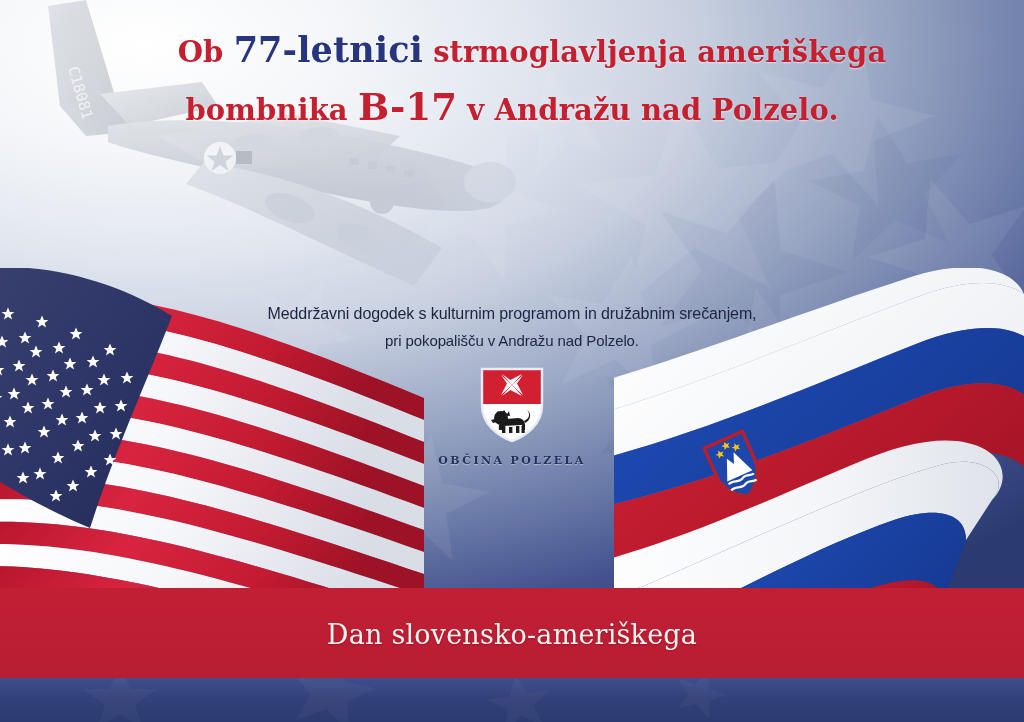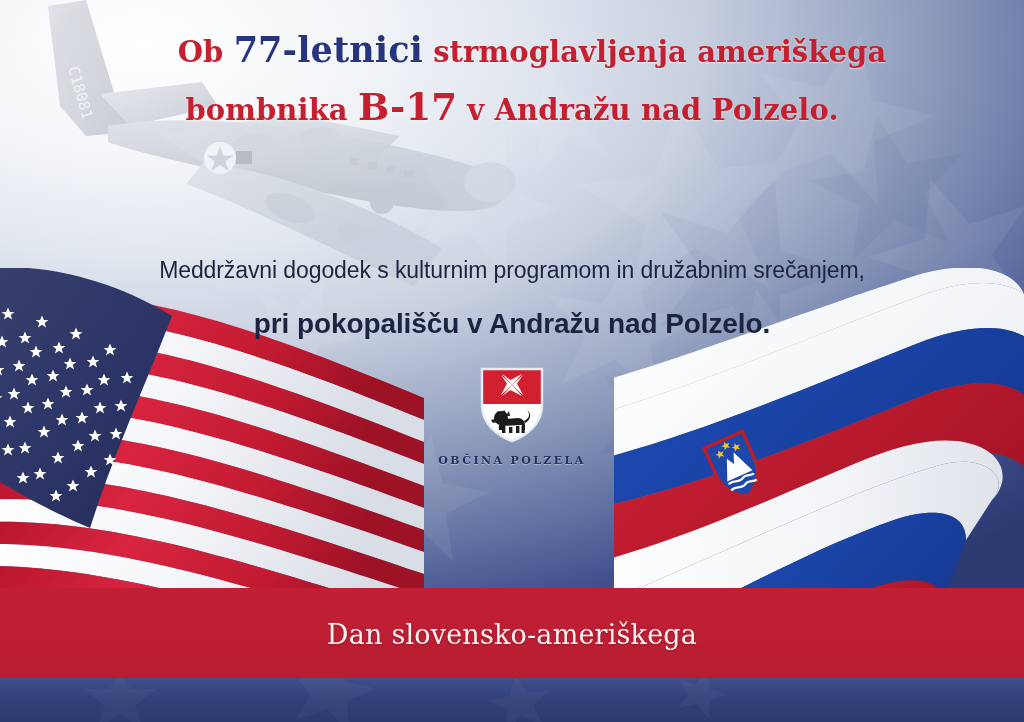--- a/index.html
+++ b/index.html
@@ -47,23 +47,23 @@
   .t-l2{font-size:29px;font-weight:700;margin-top:18px;letter-spacing:.1px;}
   .t-l2 .big{font-size:37px;}
 
   
   .body-block{
     position:absolute;left:0;right:0;top:256px;
     text-align:center;color:#1d2440;
     z-index:12;
     line-height:1.30;
   }
-  .b-l1{font-size:23px;font-weight:400;letter-spacing:-.1px;}
+  .b-l1{font-size:16px;font-weight:400;letter-spacing:-.1px;margin-top:48px;}
   .b-l2{font-size:25.5px;font-weight:700;margin-top:5px;letter-spacing:-.2px;}
-  .b-l3{font-size:28px;font-weight:700;margin-top:20px;letter-spacing:-.1px;}
+  .b-l3{font-size:15px;font-weight:400;margin-top:6px;letter-spacing:-.1px;}
 
   
   .crest-wrap{
     position:absolute;left:50%;top:366px;transform:translateX(-50%);
     width:170px;text-align:center;z-index:13;
   }
   .crest-caption{
     margin-top:6px;
     font-family:"DejaVu Serif", serif;
     font-size:11px;font-weight:700;

